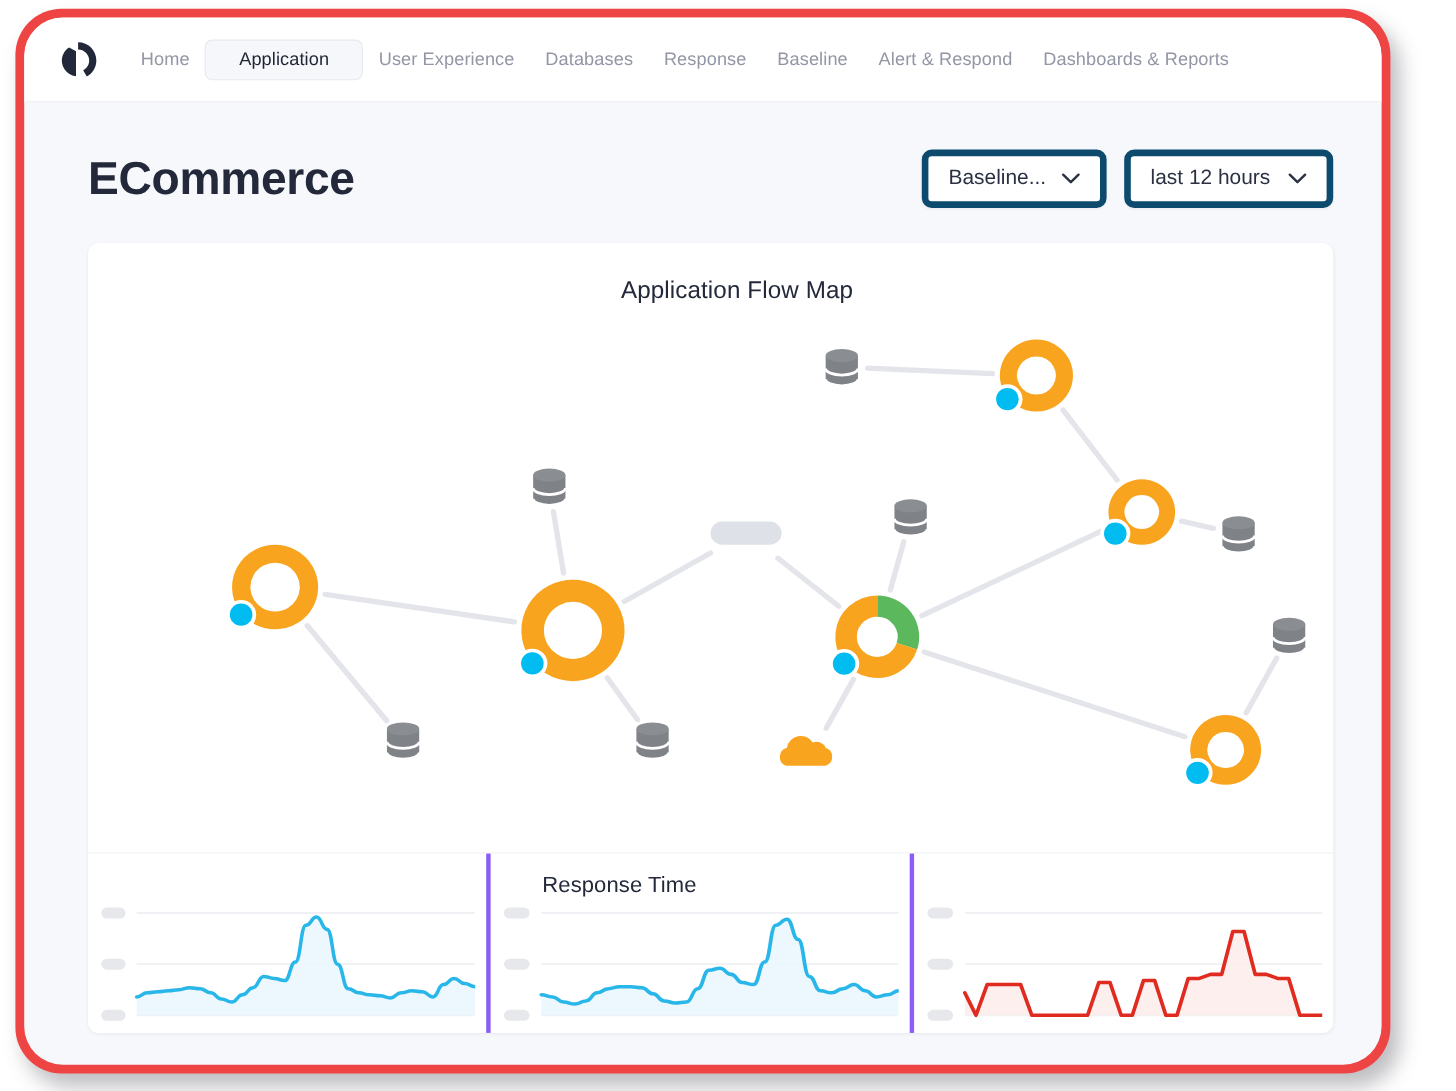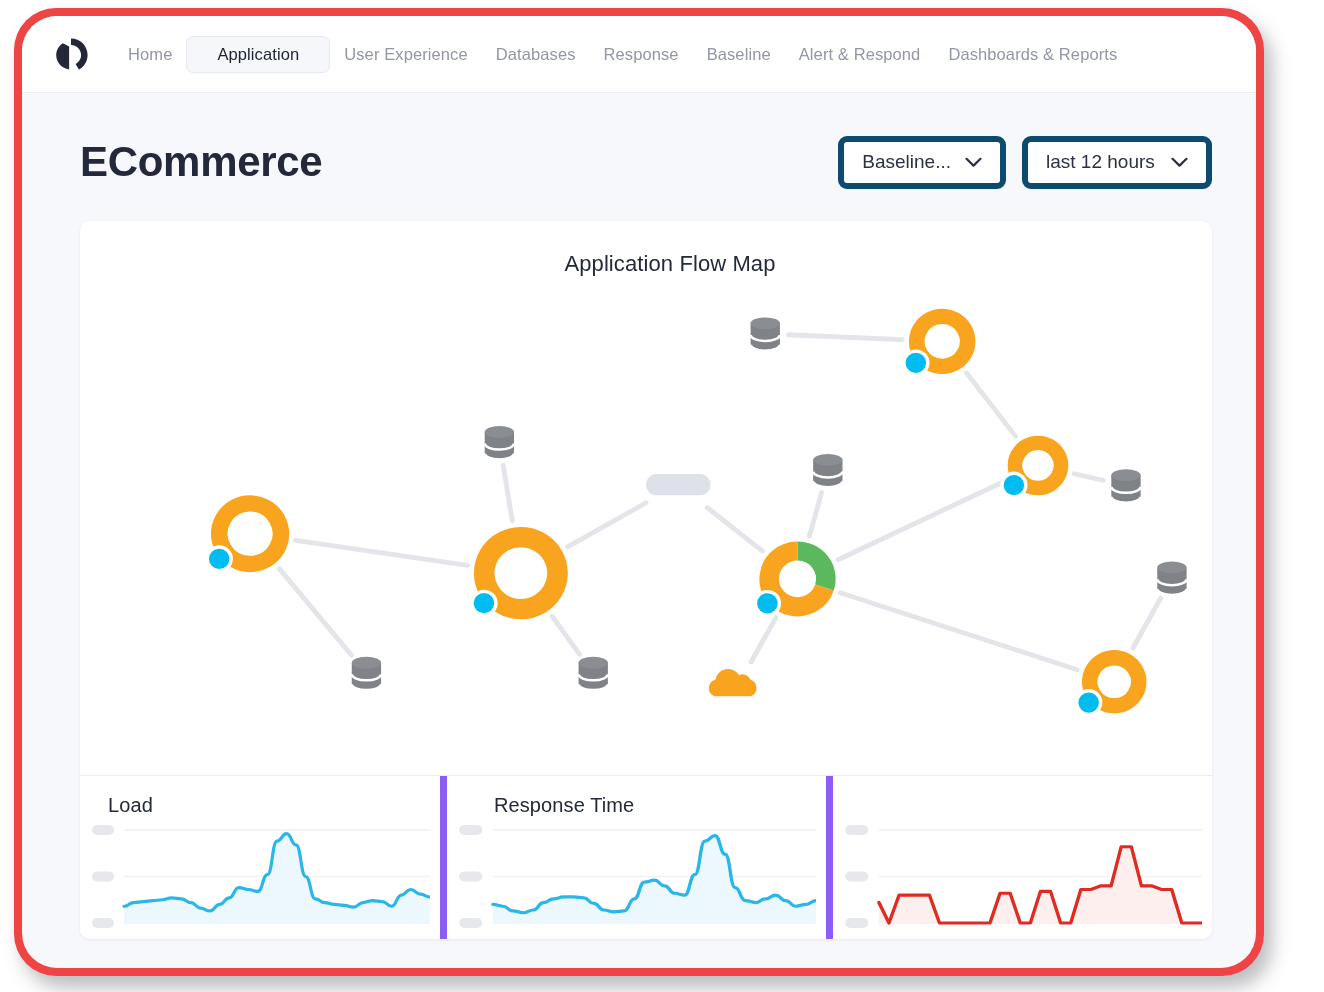--- a/index.html
+++ b/index.html
@@ -138,21 +138,21 @@
   #metrics-strip {
     height: 163px;
     display: flex;
     background: #ffffff;
   }
   .metric-panel {
     flex: 1 1 0;
     position: relative;
     padding: 18px 0 0 28px;
   }
-  .metric-panel + .metric-panel { border-left: 7px solid #8b5cf6; padding-left: 47px; }
+  .metric-panel + .metric-panel { border-left: 4px solid #8b5cf6; padding-left: 47px; }
   .metric-title {
     font-size: 20px;
     color: #23293a;
     margin-left: 0px;
     letter-spacing: 0.1px;
   }
   .metric-chart { position: absolute; left: 10px; right: 10px; top: 48px; height: 105px; }
 </style>
 </head>
 <body>
@@ -320,21 +320,20 @@
               </g>
             </g>
       </svg>
     </div>
 
     <div id="card-divider"></div>
 
     <div id="metrics-strip">
 
       <div class="metric-panel">
-        <div class="metric-title">Load</div>
         <div class="metric-chart">
           <svg class="spark" viewBox="0 0 340 105" preserveAspectRatio="none" width="100%" height="100%">
                 <line x1="34" x2="340" y1="6" y2="6" stroke="#f0f1f4" stroke-width="1.6"></line>
                 <line x1="34" x2="340" y1="52.5" y2="52.5" stroke="#f0f1f4" stroke-width="1.6"></line>
                 <line x1="34" x2="340" y1="99" y2="99" stroke="#f0f1f4" stroke-width="1.6"></line>
                 <rect x="2" y="1" width="22" height="10" rx="5" fill="#e7e8ec"></rect>
                 <rect x="2" y="47.5" width="22" height="10" rx="5" fill="#e7e8ec"></rect>
                 <rect x="2" y="94" width="22" height="10" rx="5" fill="#e7e8ec"></rect>
                 <path d="M 34 82.26 C 38.78125 82.26, 38.78125 78.53999999999999, 43.5625 78.53999999999999 C 48.34375 78.53999999999999, 48.34375 77.61, 53.125 77.61 C 57.90625 77.61, 57.90625 76.68, 62.6875 76.68 C 67.46875 76.68, 67.46875 75.75, 72.25 75.75 C 77.03125 75.75, 77.03125 73.89, 81.8125 73.89 C 86.59375 73.89, 86.59375 74.82, 91.375 74.82 C 96.15625 74.82, 96.15625 78.53999999999999, 100.9375 78.53999999999999 C 105.71875 78.53999999999999, 105.71875 84.12, 110.5 84.12 C 115.28125 84.12, 115.28125 86.91, 120.0625 86.91 C 124.84375 86.91, 124.84375 80.4, 129.625 80.4 C 134.40625 80.4, 134.40625 73.89, 139.1875 73.89 C 143.96875 73.89, 143.96875 63.66, 148.75 63.66 C 153.53125 63.66, 153.53125 65.52000000000001, 158.3125 65.52000000000001 C 163.09375 65.52000000000001, 163.09375 67.38, 167.875 67.38 C 172.65625 67.38, 172.65625 50.64, 177.4375 50.64 C 182.21875 50.64, 182.21875 17.159999999999997, 187 17.159999999999997 C 191.78125 17.159999999999997, 191.78125 9.719999999999999, 196.5625 9.719999999999999 C 201.34375 9.719999999999999, 201.34375 20.88000000000001, 206.125 20.88000000000001 C 210.90625 20.88000000000001, 210.90625 52.5, 215.6875 52.5 C 220.46875 52.5, 220.46875 74.82, 225.25 74.82 C 230.03125 74.82, 230.03125 78.53999999999999, 234.8125 78.53999999999999 C 239.59375 78.53999999999999, 239.59375 80.4, 244.375 80.4 C 249.15625 80.4, 249.15625 81.33, 253.9375 81.33 C 258.71875 81.33, 258.71875 83.19, 263.5 83.19 C 268.28125 83.19, 268.28125 78.53999999999999, 273.0625 78.53999999999999 C 277.84375 78.53999999999999, 277.84375 76.68, 282.625 76.68 C 287.40625 76.68, 287.40625 77.61, 292.1875 77.61 C 296.96875 77.61, 296.96875 82.26, 301.75 82.26 C 306.53125 82.26, 306.53125 71.1, 311.3125 71.1 C 316.09375 71.1, 316.09375 65.52000000000001, 320.875 65.52000000000001 C 325.65625 65.52000000000001, 325.65625 70.17, 330.4375 70.17 C 335.21875 70.17, 335.21875 72.96, 340 72.96 L 340 99 L 34 99 Z" fill="#e9f7fd" opacity="0.85"></path>
                 <path d="M 34 82.26 C 38.78125 82.26, 38.78125 78.53999999999999, 43.5625 78.53999999999999 C 48.34375 78.53999999999999, 48.34375 77.61, 53.125 77.61 C 57.90625 77.61, 57.90625 76.68, 62.6875 76.68 C 67.46875 76.68, 67.46875 75.75, 72.25 75.75 C 77.03125 75.75, 77.03125 73.89, 81.8125 73.89 C 86.59375 73.89, 86.59375 74.82, 91.375 74.82 C 96.15625 74.82, 96.15625 78.53999999999999, 100.9375 78.53999999999999 C 105.71875 78.53999999999999, 105.71875 84.12, 110.5 84.12 C 115.28125 84.12, 115.28125 86.91, 120.0625 86.91 C 124.84375 86.91, 124.84375 80.4, 129.625 80.4 C 134.40625 80.4, 134.40625 73.89, 139.1875 73.89 C 143.96875 73.89, 143.96875 63.66, 148.75 63.66 C 153.53125 63.66, 153.53125 65.52000000000001, 158.3125 65.52000000000001 C 163.09375 65.52000000000001, 163.09375 67.38, 167.875 67.38 C 172.65625 67.38, 172.65625 50.64, 177.4375 50.64 C 182.21875 50.64, 182.21875 17.159999999999997, 187 17.159999999999997 C 191.78125 17.159999999999997, 191.78125 9.719999999999999, 196.5625 9.719999999999999 C 201.34375 9.719999999999999, 201.34375 20.88000000000001, 206.125 20.88000000000001 C 210.90625 20.88000000000001, 210.90625 52.5, 215.6875 52.5 C 220.46875 52.5, 220.46875 74.82, 225.25 74.82 C 230.03125 74.82, 230.03125 78.53999999999999, 234.8125 78.53999999999999 C 239.59375 78.53999999999999, 239.59375 80.4, 244.375 80.4 C 249.15625 80.4, 249.15625 81.33, 253.9375 81.33 C 258.71875 81.33, 258.71875 83.19, 263.5 83.19 C 268.28125 83.19, 268.28125 78.53999999999999, 273.0625 78.53999999999999 C 277.84375 78.53999999999999, 277.84375 76.68, 282.625 76.68 C 287.40625 76.68, 287.40625 77.61, 292.1875 77.61 C 296.96875 77.61, 296.96875 82.26, 301.75 82.26 C 306.53125 82.26, 306.53125 71.1, 311.3125 71.1 C 316.09375 71.1, 316.09375 65.52000000000001, 320.875 65.52000000000001 C 325.65625 65.52000000000001, 325.65625 70.17, 330.4375 70.17 C 335.21875 70.17, 335.21875 72.96, 340 72.96" fill="none" stroke="#29b6e8" stroke-width="3.2" stroke-linecap="round" stroke-linejoin="round"></path>

